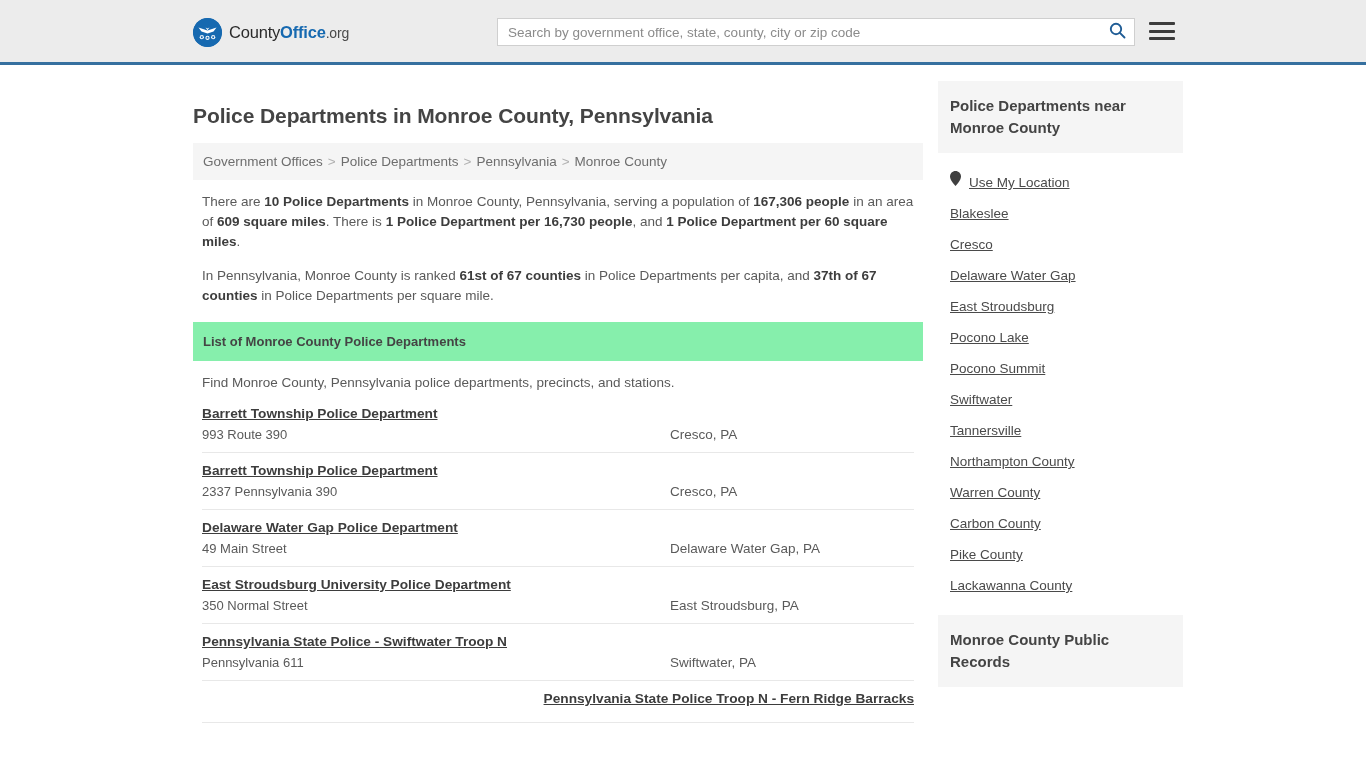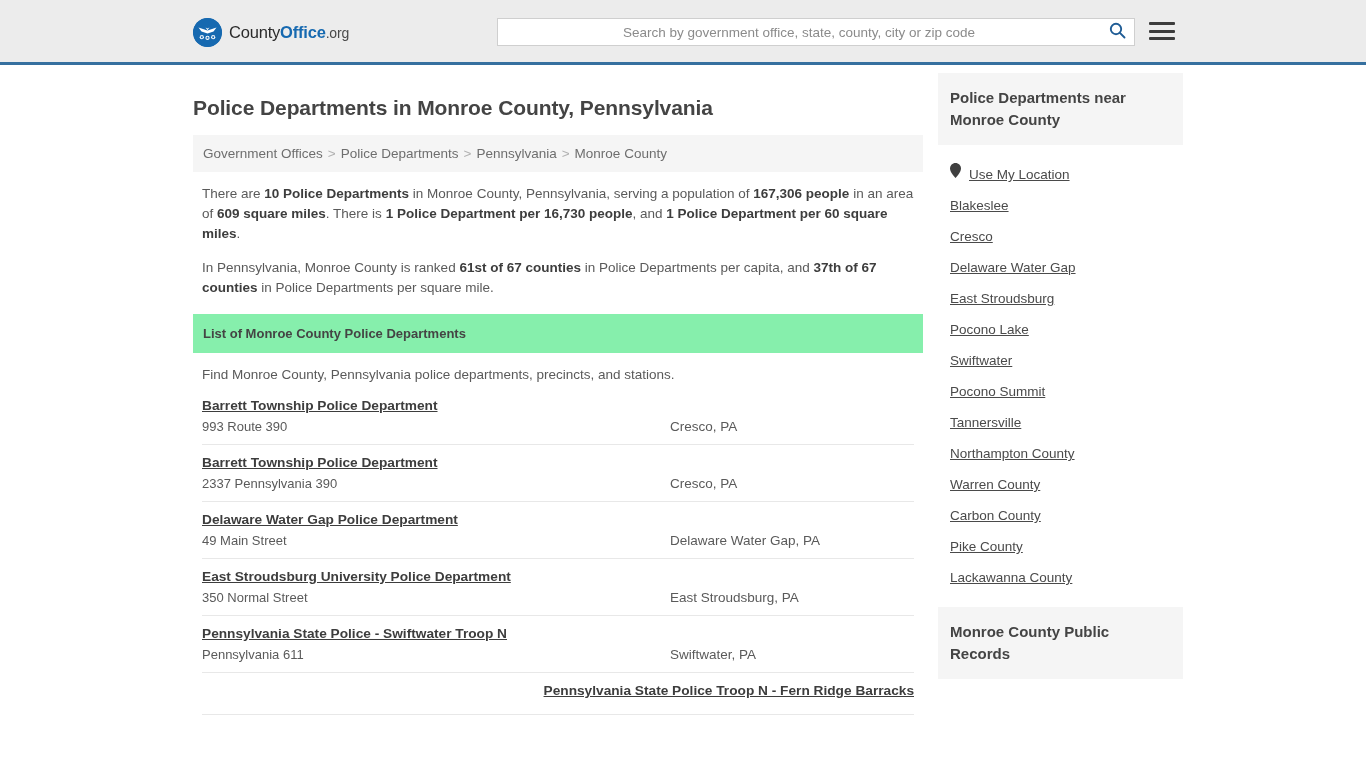--- a/index.html
+++ b/index.html
@@ -66,21 +66,20 @@
   .search-input {
     flex: 1 1 auto;
     border: 0;
     outline: 0;
     height: 26px;
     padding: 0 10px;
     font-size: 13.5px;
     color: #333;
     font-family: "Liberation Sans", sans-serif;
     background: transparent;
-    text-align: center;
   }
   .search-input::placeholder { color: #8b8b8b; }
   .search-btn {
     flex: none;
     width: 34px; height: 26px;
     border: 0; background: transparent;
     cursor: pointer;
     display: flex; align-items: center; justify-content: center;
     padding: 0;
   }
@@ -100,21 +99,21 @@
     display: block;
     height: 3px;
     background: #3c3c3c;
     border-radius: 1px;
   }
 
   
   .page {
     position: relative;
     width: 1366px;
-    padding: 8px;
+    padding: 16px;
   }
   .container {
     width: 990px;
     margin: 0 auto;
     padding-left: 5px;
     display: flex;
     align-items: flex-start;
   }
   .main-col { width: 730px; flex: none; }
   .side-col { width: 245px; flex: none; margin-left: 15px; }
@@ -327,24 +326,24 @@
           <div class="side-link-row">
             <a class="side-link" href="#">Delaware Water Gap</a>
           </div>
           <div class="side-link-row">
             <a class="side-link" href="#">East Stroudsburg</a>
           </div>
           <div class="side-link-row">
             <a class="side-link" href="#">Pocono Lake</a>
           </div>
           <div class="side-link-row">
+            <a class="side-link" href="#">Pocono Summit</a>
+          </div>
+          <div class="side-link-row">
             <a class="side-link" href="#">Swiftwater</a>
-          </div>
-          <div class="side-link-row">
-            <a class="side-link" href="#">Pocono Summit</a>
           </div>
           <div class="side-link-row">
             <a class="side-link" href="#">Tannersville</a>
           </div>
           <div class="side-link-row">
             <a class="side-link" href="#">Northampton County</a>
           </div>
           <div class="side-link-row">
             <a class="side-link" href="#">Warren County</a>
           </div>

